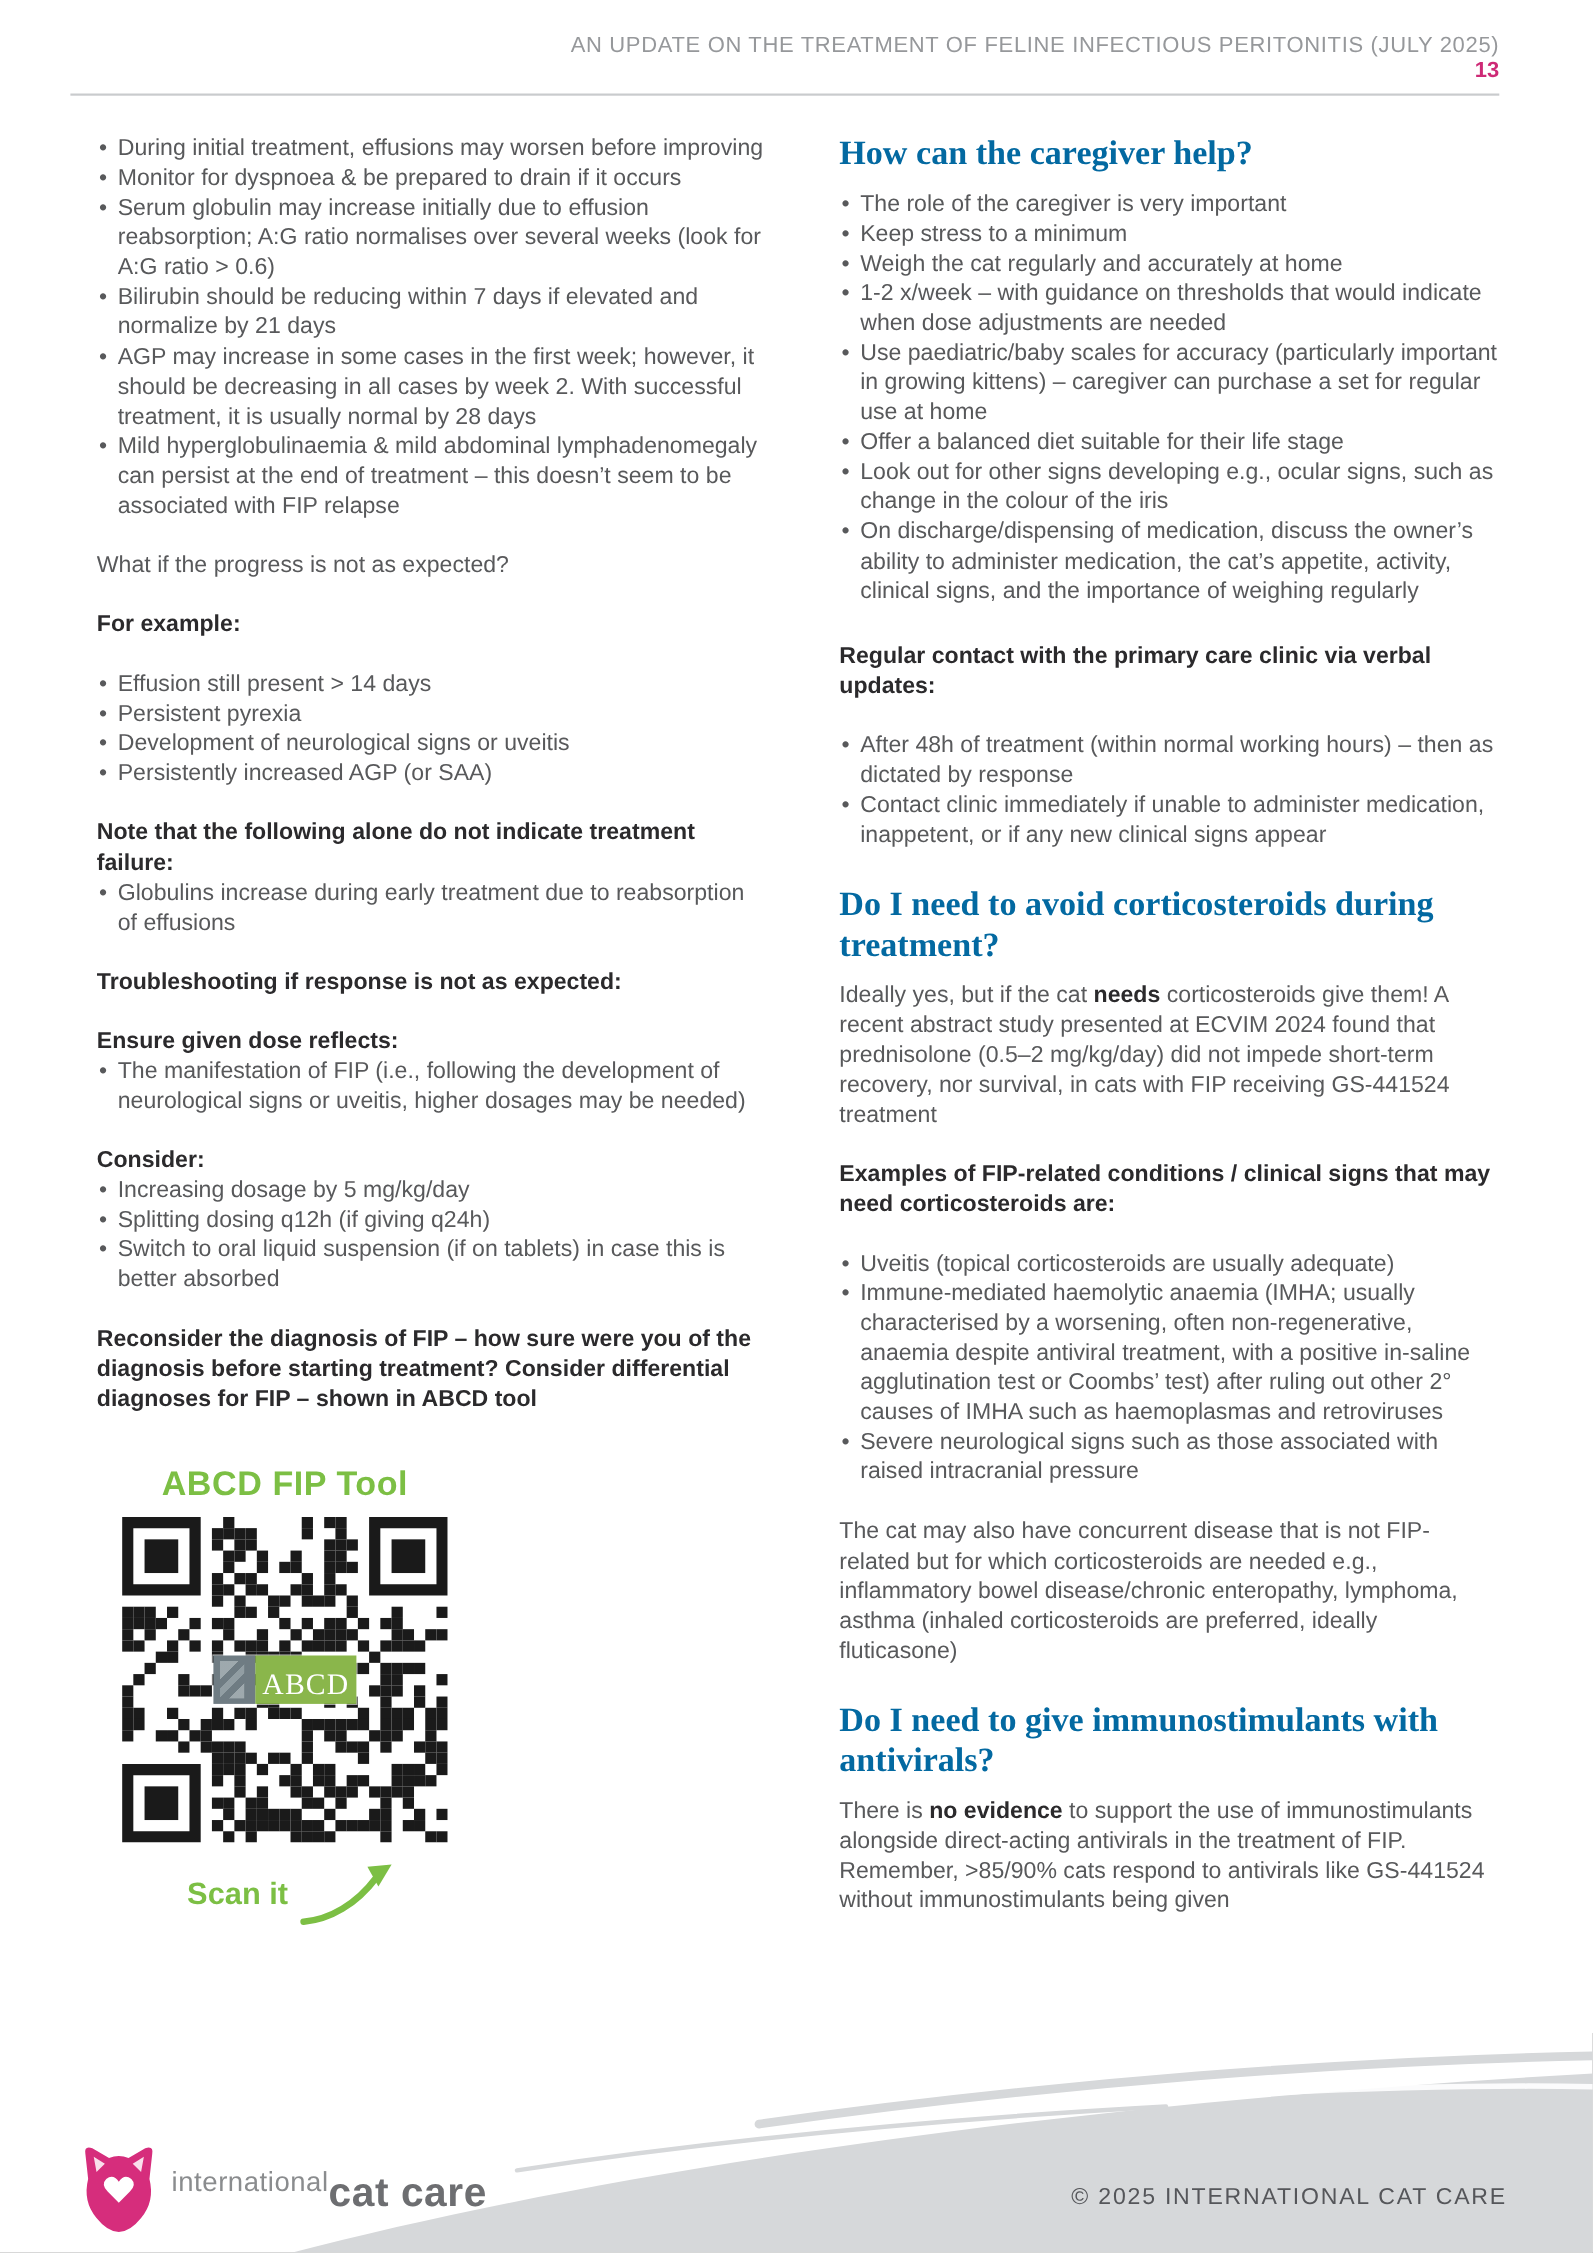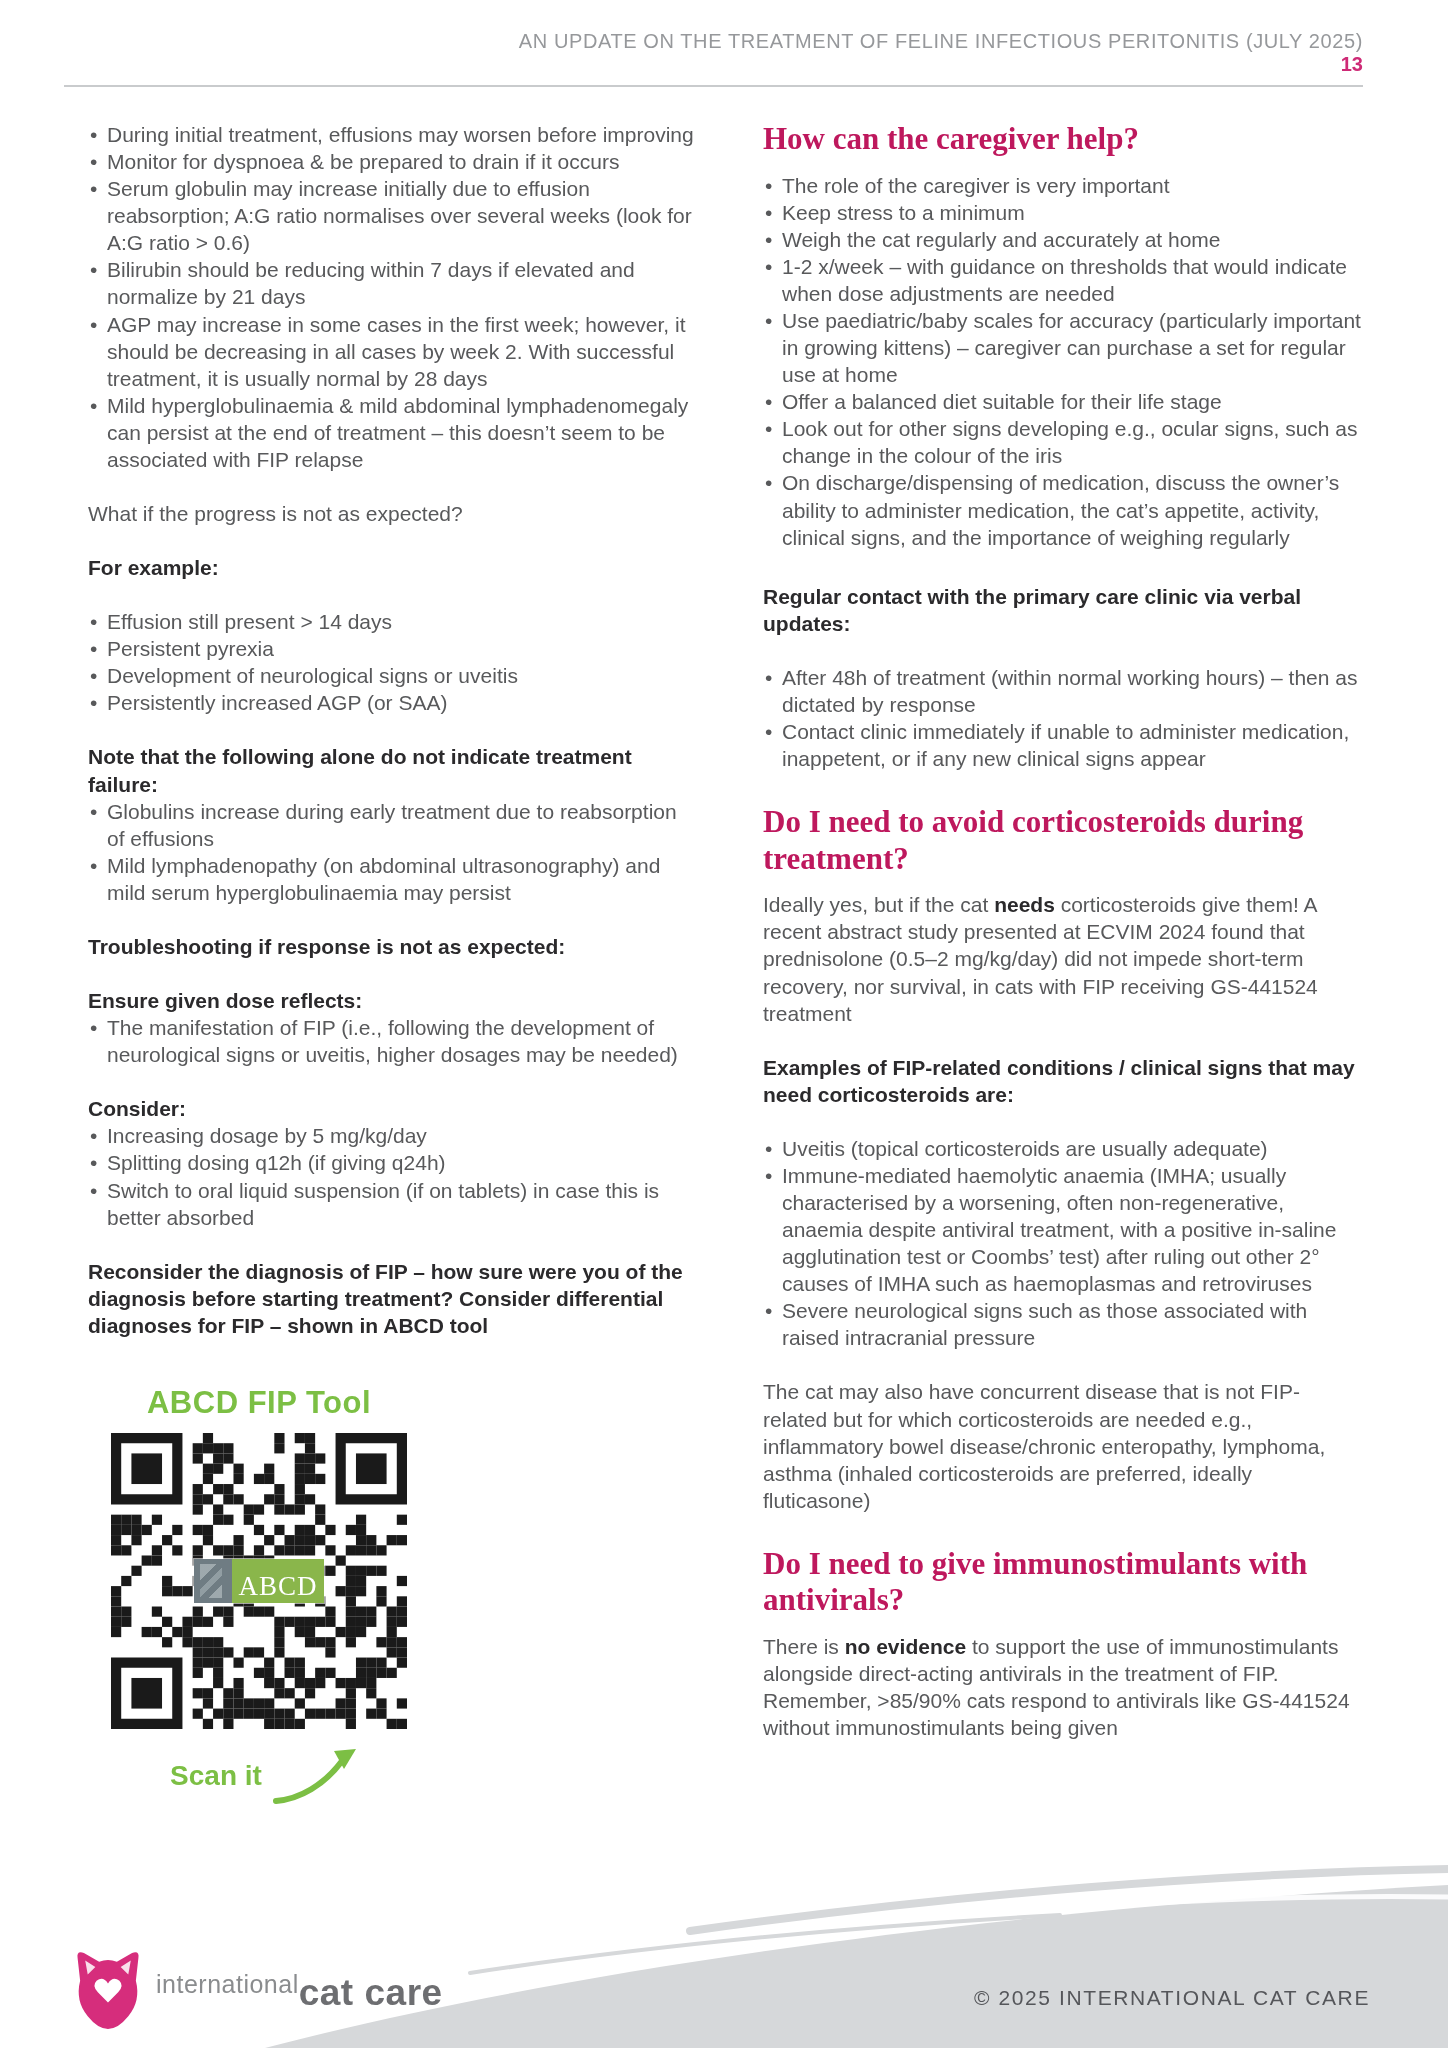--- a/index.html
+++ b/index.html
@@ -17,21 +17,21 @@
   .col-left{width:606px;flex:none;}
   .col-right{flex:1;min-width:0;}
 
   p,li,.question{font-size:21px;line-height:1.29;margin:0;}
   ul{list-style:none;margin:0;padding:0;}
   li{position:relative;padding-left:19px;}
   li::before{content:"\2022";position:absolute;left:2px;top:0;color:#58595b;}
 
   .subhead{font-size:21px;line-height:1.29;font-weight:bold;color:#2b2a2c;margin:0;}
   .serif-head{font-family:"Liberation Serif",serif;font-weight:bold;font-size:31px;
-              line-height:1.18;color:#be185d;margin:0;}
+              line-height:1.18;color:#0369a1;margin:0;}
   .b{font-weight:bold;color:#2b2a2c;}
 
   .mt-sm{margin-top:14px;} .mt{margin-top:27px;} .mt-lg{margin-top:32px;}
 
   
   .qr-block{margin:46px 0 0 18px;width:306px;text-align:center;}
   .qr-title{color:#7cbf44;font-size:31px;font-weight:bold;letter-spacing:.5px;}
   .qr-wrap{position:relative;width:296px;height:296px;margin:12px auto 0 auto;}
   .qr-wrap svg{display:block;width:296px;height:296px;}
   .abcd-logo{position:absolute;left:50%;top:50%;transform:translate(-50%,-50%);
@@ -81,21 +81,20 @@
       <ul class="mt">
           <li>Effusion still present &gt; 14 days</li>
           <li>Persistent pyrexia</li>
           <li>Development of neurological signs or uveitis</li>
           <li>Persistently increased AGP (or SAA)</li>
         </ul>
 
       <p class="subhead mt">Note that the following alone do not indicate treatment failure:</p>
       <ul>
           <li>Globulins increase during early treatment due to reabsorption of effusions</li>
-          <li>Mild lymphadenopathy (on abdominal ultrasonography) and mild serum hyperglobulinaemia may persist</li>
         </ul>
 
       <p class="subhead mt">Troubleshooting if response is not as expected:</p>
 
       <p class="subhead mt">Ensure given dose reflects:</p>
       <ul>
           <li>The manifestation of FIP (i.e., following the development of neurological signs or uveitis, higher dosages may be needed)</li>
         </ul>
 
       <p class="subhead mt">Consider:</p>

